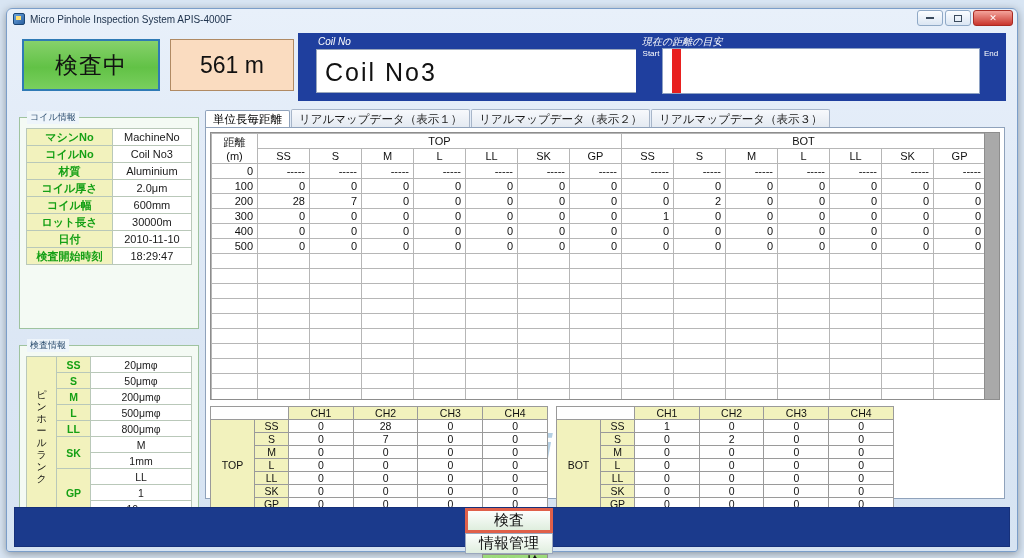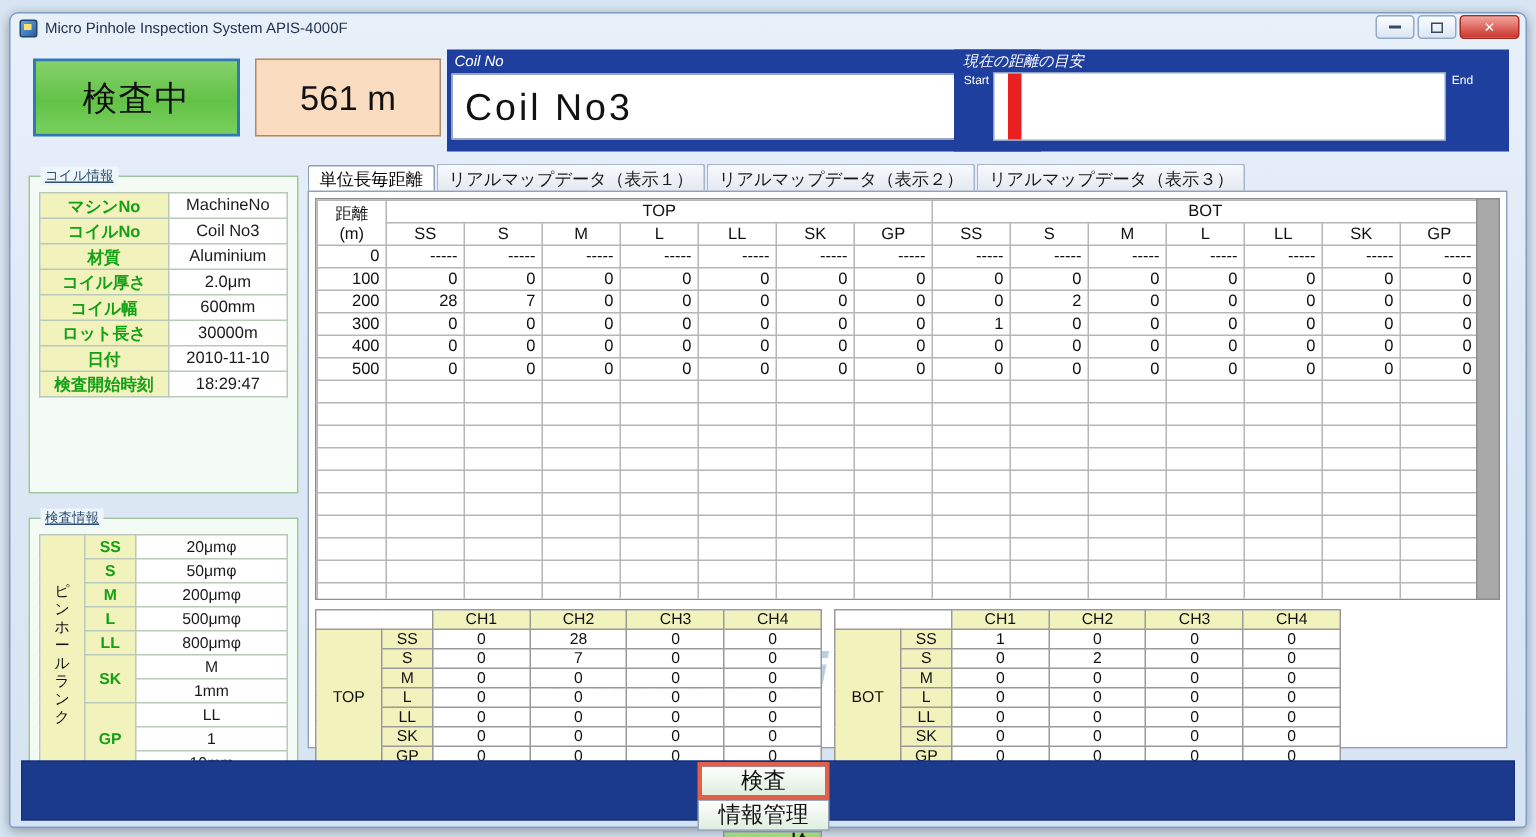--- a/index.html
+++ b/index.html
@@ -75,34 +75,34 @@
   .dist-box {
     position:absolute; left:156px; top:6px; width:124px; height:52px;
     background:#fadcc0;
     border:1px solid #b08a63;
     display:flex;align-items:center;justify-content:center;
     font-size: 23px; color:#111;
   }
   .coil-group {
     position:absolute; left:284px; top:0px; width:396px; height:68px;
     background:#1f3f9e;
-    padding: 2px 3px 3px 3px;
+    padding: 2px 3px 3px 18px;
   }
   .grp-label {
     font-size:10px; color:#ffffff; font-style: italic;
     padding-left:2px; line-height:14px;
   }
   .coil-input {
     width:100%; height:44px; background:#fff; border:1px solid #9aa7bd;
     font-size:25px; color:#111; line-height:44px; padding-left:8px;
     letter-spacing: 2px; font-family:"Liberation Sans",sans-serif;
   }
   .gauge-group {
     position:absolute; left:622px; top:0; right:4px; height:68px;
-    background:#1f3f9e; padding: 2px 20px 3px 4px;
+    background:#1f3f9e; padding: 2px 4px 3px 4px;
   }
   .gauge-label{ font-size:10px;color:#fff;font-style:italic;line-height:13px;padding-left:2px;}
   .gauge-row{ display:flex; align-items:stretch; height:46px;}
   .gauge-end-lbl{
     font-size:8px;color:#fff;width:22px;display:flex;align-items:flex-start;
     justify-content:center; padding-top:1px;
   }
   .gauge-track{
     flex:1; background:#fff; border:1px solid #8ea2c4; position:relative;
   }
@@ -114,21 +114,21 @@
   .content { position:absolute; left:0; top:72px; right:0; bottom:44px; }
 
   
   .left-col { position:absolute; left:8px; top:14px; width:180px; bottom:8px; }
   .fieldset {
     position:relative; border:1px solid #9fc39f; background:#f4faf4;
     padding: 10px 6px 8px 6px;
   }
   .fs-legend {
     position:absolute; top:-7px; left:7px; background:#eef5fb;
-    font-size:9px; color:#2b4d6e; padding:0 3px;text-decoration:underline;
+    font-size:9px; color:#2b4d6e; padding:0 3px;
   }
   table.info { border-collapse:collapse; width:100%; }
   table.info td {
     border:1px solid #b9c8b9; height:17px; font-size:11px;
     text-align:center; background:#fff; color:#1a1a1a;
   }
   table.info td.k {
     background:#f2f2bd; color:#15a015; font-weight:bold; width:52%;
     font-size:11px;
   }

